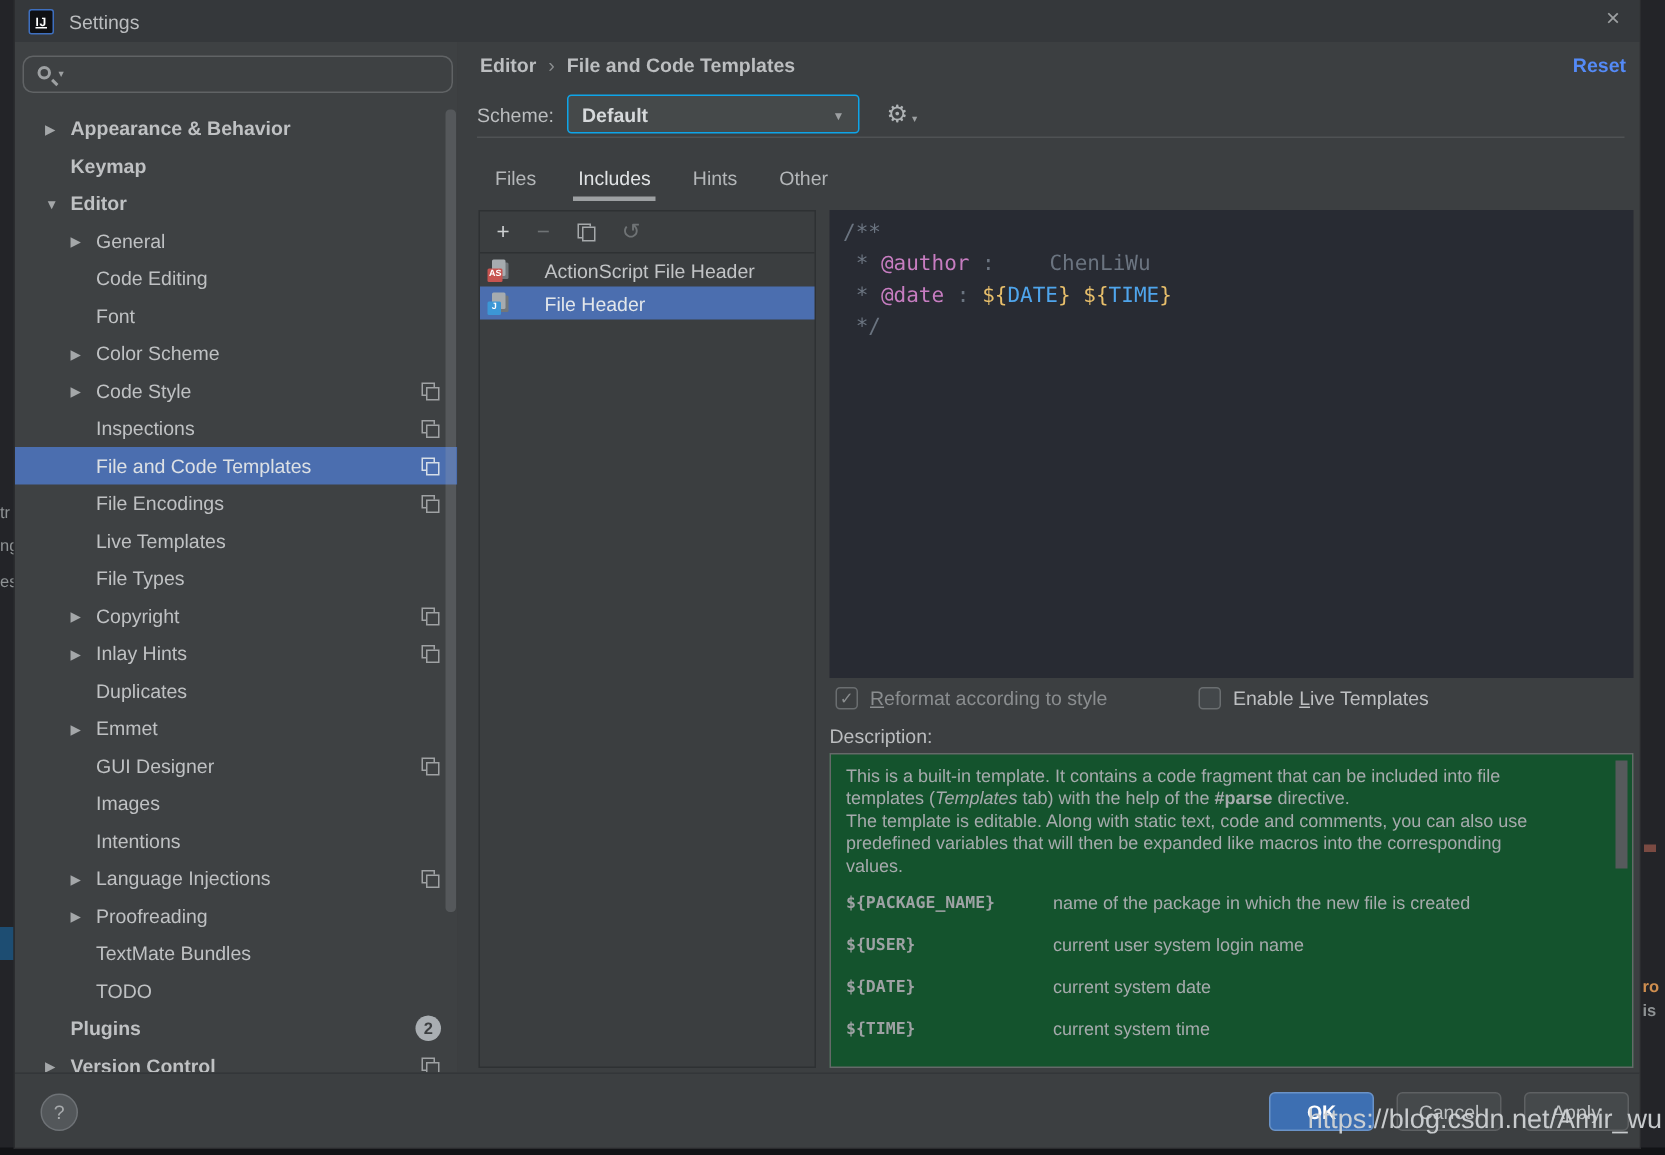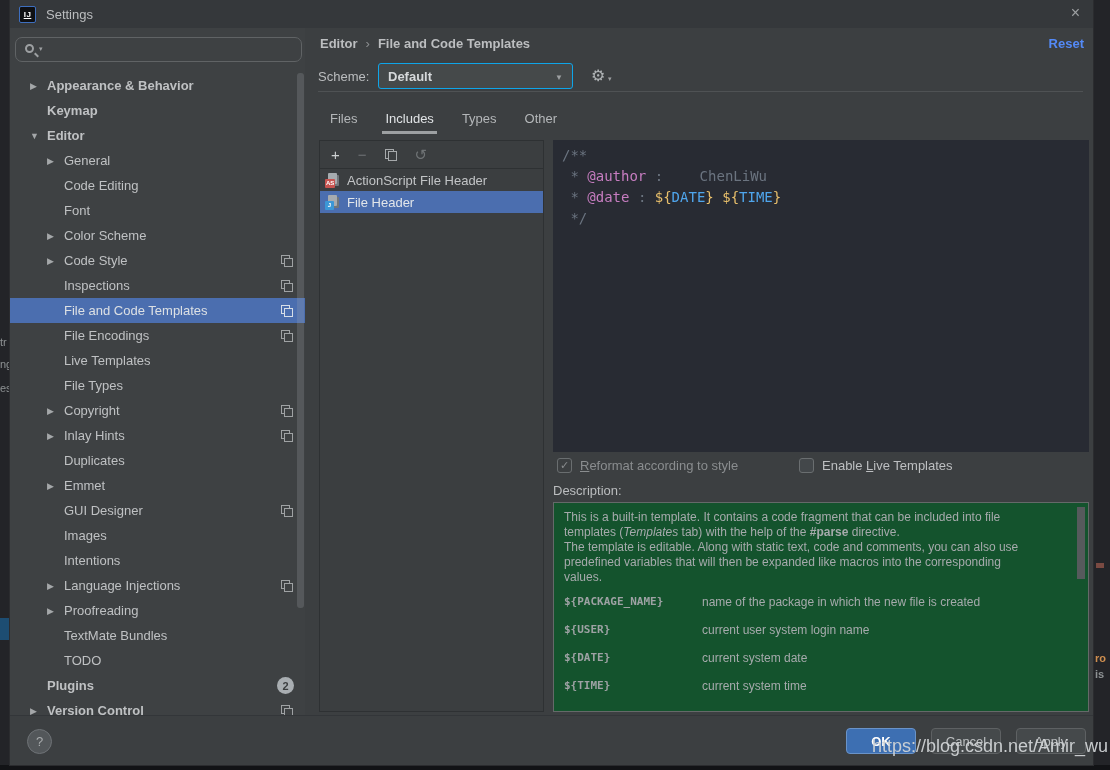--- a/index.html
+++ b/index.html
@@ -62,21 +62,21 @@
   
   .list-panel { position:absolute; left:14px; top:112px; width:225px; bottom:3px; background:#3B3E40; border:1px solid #2E3133; }
   .lp-toolbar { height:28px; border-bottom:1px solid #2E3133; display:flex; align-items:center; gap:18px; padding-left:11px; }
   .lp-toolbar .tbi { font-size:15px; line-height:15px; cursor:pointer; }
   .ic-add { color:#CDD0D2; }
   .ic-remove { color:#6F7375; }
   .ic-revert { color:#6F7375; font-size:14px; }
   .ic-copy { position:relative; width:12px; height:12px; cursor:pointer; }
   .ic-copy::before { content:""; position:absolute; left:0; top:0; width:7px; height:8px; border:1px solid #A6A9AB; }
   .ic-copy::after { content:""; position:absolute; right:0; bottom:0; width:7px; height:8px; border:1px solid #A6A9AB; background:#3B3E40; }
-  .lp-row { height:22px; display:flex; align-items:center; padding-left:5px; gap:6px; font-size:13px; color:#C2C4C6; cursor:pointer; }
+  .lp-row { height:22px; display:flex; align-items:center; padding-left:5px; gap:22px; font-size:13px; color:#C2C4C6; cursor:pointer; }
   .lp-row.sel { background:#4B6EAF; color:#E2E6EA; }
   .fi { position:relative; width:16px; height:16px; flex:0 0 16px; }
   .fi::before { content:""; position:absolute; left:3px; top:1px; width:9px; height:11px; background:#A6ABAF; box-shadow:2px 2px 0 0 #71767A; border-radius:1px; }
   .fi-badge { position:absolute; left:0; bottom:0; min-width:9px; height:9px; font-size:6px; line-height:9px; font-weight:bold; color:#FFFFFF; text-align:center; padding:0 1px; border-radius:1px; }
 
   
   .editor { position:absolute; left:248px; top:112px; right:4px; height:312px; background:#282B33; font-family:"DejaVu Sans Mono",monospace; font-size:14px; line-height:21px; padding:5px 0 0 9px; overflow:hidden; cursor:text; }
   .eline { white-space:pre; }
 
   
@@ -272,21 +272,21 @@
     <div class="hdr-divider"></div>
 
     <div class="tabs" id="tabs">
         <div class="tab">
           <span>Files</span>
         </div>
         <div class="tab active">
           <span>Includes</span>
         </div>
         <div class="tab">
-          <span>Types</span>
+          <span>Hints</span>
         </div>
         <div class="tab">
           <span>Other</span>
         </div>
       </div>
 
     <div class="list-panel">
       <div class="lp-toolbar">
         <span class="tbi ic-add">+</span>
         <span class="tbi ic-remove">−</span>

